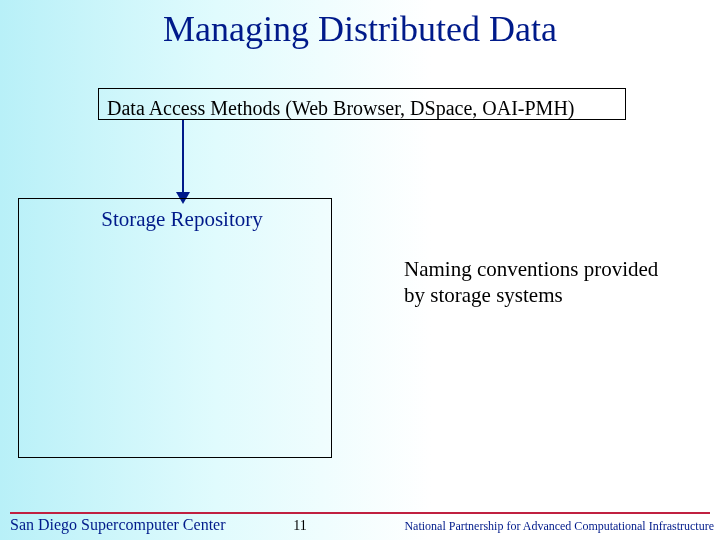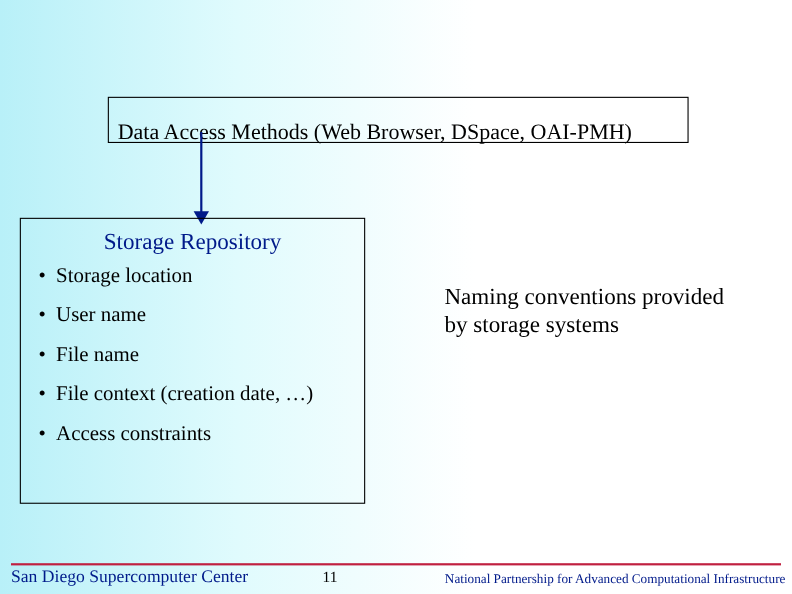--- a/index.html
+++ b/index.html
@@ -24,37 +24,37 @@
     width: 100%;
     text-align: center;
     font-size: 36px;
     color: #001a8a;
   }
   .box {
     position: absolute;
     border: 1px solid #000;
     background: transparent;
     box-sizing: border-box;
-    padding: 20px 8px;
+    padding: 8px 8px;
     font-size: 20px;
     color: #000;
   }
   .box-top {
     top: 88px;
     left: 98px;
     width: 528px;
     height: 32px;
     line-height: 22px;
   }
   .box-repo {
     top: 198px;
     left: 18px;
     width: 314px;
     height: 260px;
-    padding: 6px 10px 4px 10px;
+    padding: 6px 10px 4px 24px;
   }
   .repo-title {
     color: #001a8a;
     font-size: 21px;
     text-align: center;
     margin: 2px 0 8px 0;
   }
   .repo-list {
     margin: 0;
     padding: 0 0 0 6px;
@@ -142,35 +142,29 @@
     right: 6px;
     font-size: 12px;
     color: #001a8a;
   }
 </style>
 </head>
 <body>
 
 <div class="slide">
 
+  <div class="title">Managing Distributed Data</div>
 
   <div class="box box-top">Data Access Methods (Web Browser, DSpace, OAI-PMH)</div>
 
   <div class="arrow-line"></div>
   <div class="arrow-head"></div>
 
   <div class="box box-repo">
     <div class="repo-title">Storage Repository</div>
-    <ul class="repo-list">
-      <li>Storage location</li>
-      <li>User name</li>
-      <li>File name</li>
-      <li>File context (creation date, …)</li>
-      <li>Access constraints</li>
-    </ul>
   </div>
 
   <div class="side-note">Naming conventions provided by storage systems</div>
 
   <div class="footer">
     <div class="footer-line"></div>
     <div class="footer-left">San Diego Supercomputer Center</div>
     <div class="footer-center"><span>11</span></div>
     <div class="footer-right">National Partnership for Advanced Computational Infrastructure</div>
   </div>

